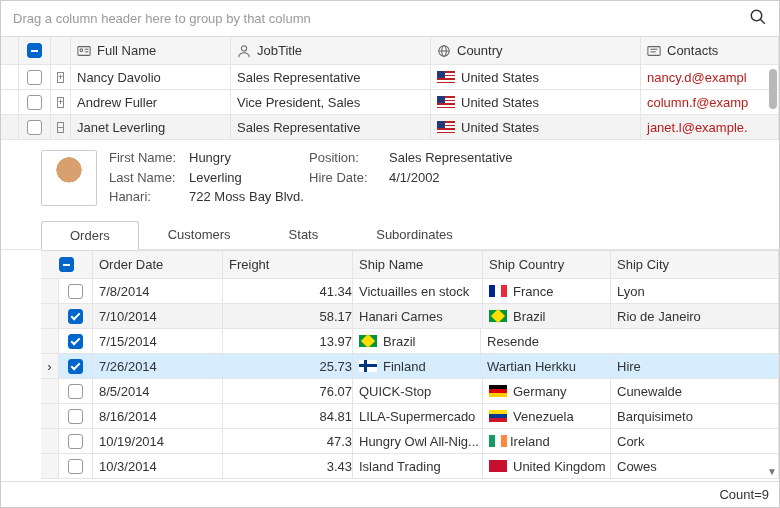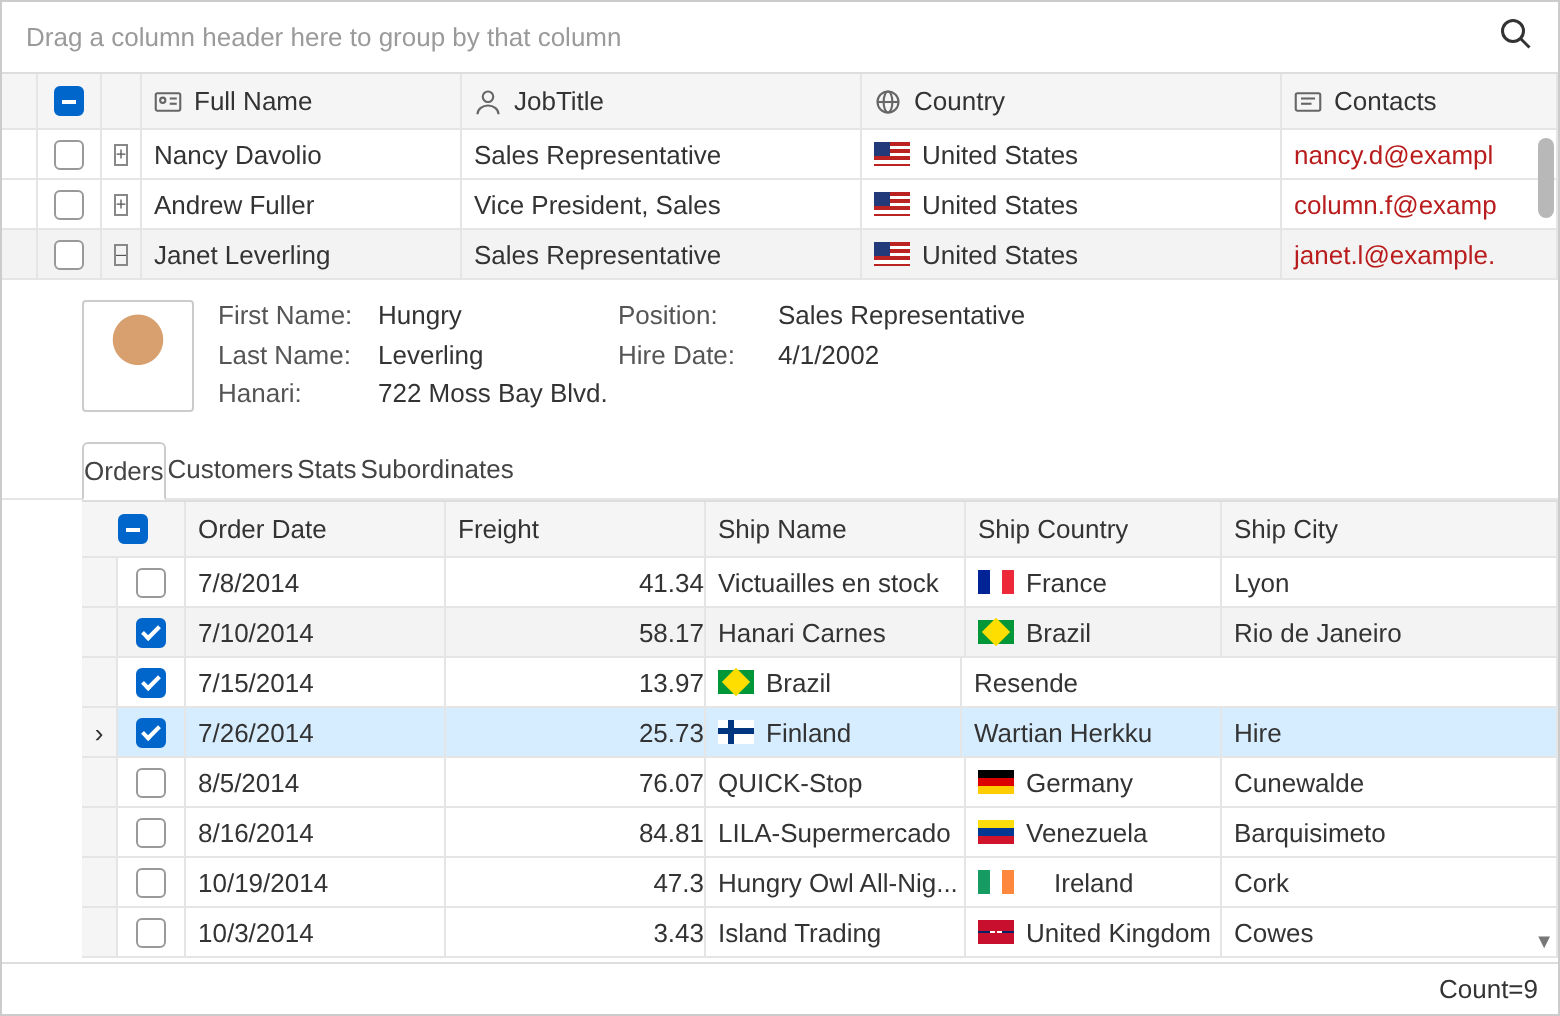--- a/index.html
+++ b/index.html
@@ -42,21 +42,21 @@
 .flag-uk::before{content:"";position:absolute;inset:0;background:linear-gradient(26deg,transparent 44%,#fff 44% 56%,transparent 56%),linear-gradient(-26deg,transparent 44%,#fff 44% 56%,transparent 56%),linear-gradient(#fff 40%,transparent 40% 60%,#fff 60%),linear-gradient(90deg,transparent 44%,#fff 44% 56%,transparent 56%)}
 .flag-uk::after{content:"";position:absolute;inset:0;background:linear-gradient(#c8102e 46%,transparent 46% 54%,#c8102e 54%),linear-gradient(90deg,transparent 47%,#c8102e 47% 53%,transparent 53%);background-blend-mode:normal}
 .row.sel{background:#f3f3f3}
 .detail{padding:10px 10px 0 40px;border-bottom:1px solid #e5e5e5}
 .det-top{display:flex;gap:12px}
 .avatar{width:56px;height:56px;border:1px solid #ccc;border-radius:2px;background:radial-gradient(circle at 50% 35%,#d9a06f 0 28%,#fff 29%),linear-gradient(#fff 60%,#e8e8e8);background-blend-mode:normal;position:relative;overflow:hidden}
 .avatar::after{content:"";position:absolute;bottom:-6px;left:8px;width:40px;height:28px;background:#fff;border-radius:50% 50% 0 0}
 .det-grid{display:grid;grid-template-columns:80px 120px 80px 160px;row-gap:3px;font-size:13px}
 .det-grid .lab{color:#555}
 .tabs{display:flex;margin-top:14px;gap:0}
-.tab{padding:6px 0;border:1px solid transparent;color:#444;cursor:pointer}
+.tab{padding:6px 28px;border:1px solid transparent;color:#444;cursor:pointer}
 .tab.act{border:1px solid #ccc;border-bottom:1px solid #fff;background:#fff;border-radius:3px 3px 0 0;position:relative;top:1px}
 .nest{margin-left:40px;border-top:1px solid #ddd}
 .hdr2{background:#f5f5f5;height:28px}
 .n-chk{width:52px;justify-content:center}
 .n-date{width:130px}
 .n-fr{width:130px;justify-content:flex-end;padding-right:0}
 .n-ship{width:130px}
 .n-ctry{width:128px}
 .n-city{flex:1}
 .nr{height:25px}
@@ -313,21 +313,21 @@
         <div class="row nr">
           <div class="row-mark"></div>
   <div class="cell" style="width:34px;justify-content:center">
             <span class="chk"></span>
           </div>
   <div class="cell n-date">10/19/2014</div>
   <div class="cell n-fr">47.3</div>
   <div class="cell n-ship">Hungry Owl All-Nig...</div>
   <div class="cell n-ctry">
             <span class="flag flag-ie"></span>
-            <span style="margin-left:20px">Ireland</span>
+            <span style="margin-left:3px">Ireland</span>
           </div>
   <div class="cell n-city">Cork</div>
         </div>
         <div class="row nr">
           <div class="row-mark"></div>
   <div class="cell" style="width:34px;justify-content:center">
             <span class="chk"></span>
           </div>
   <div class="cell n-date">10/3/2014</div>
   <div class="cell n-fr">3.43</div>

